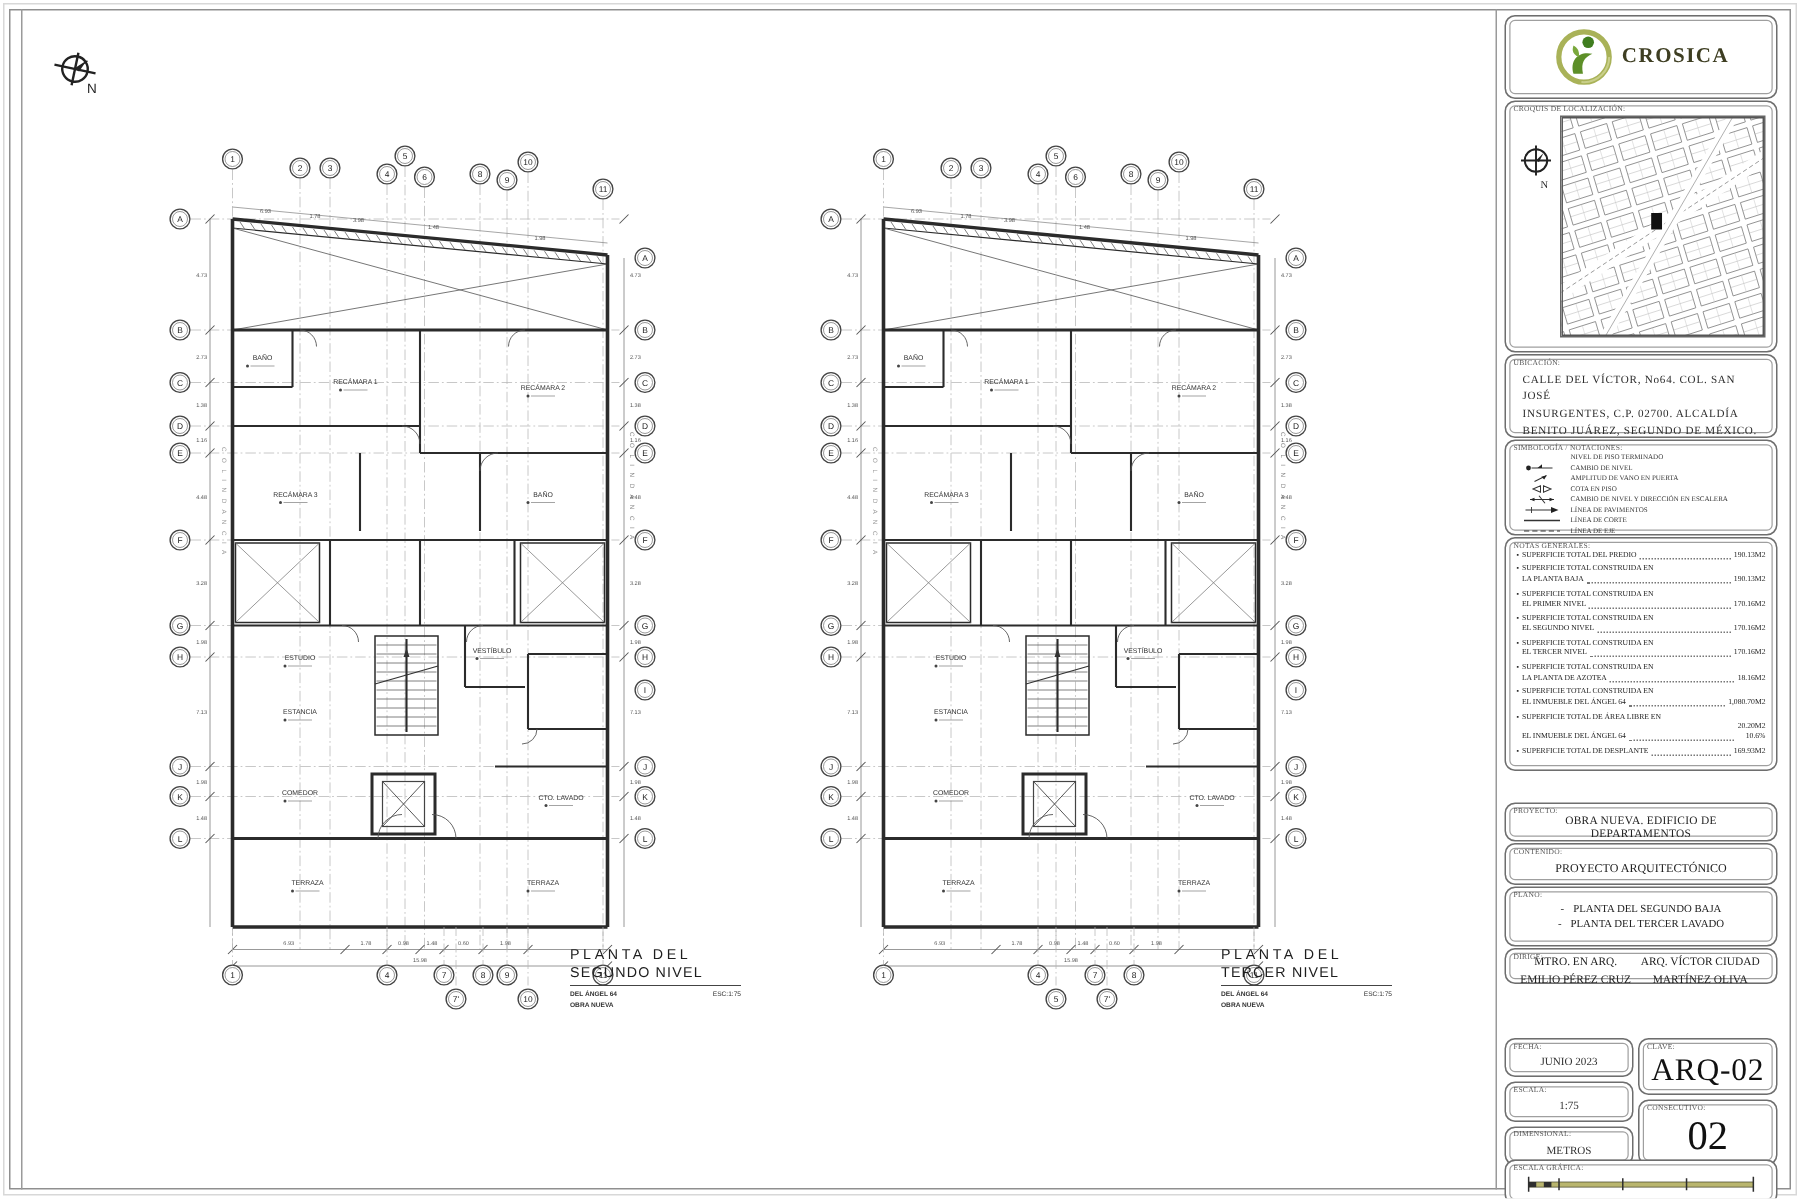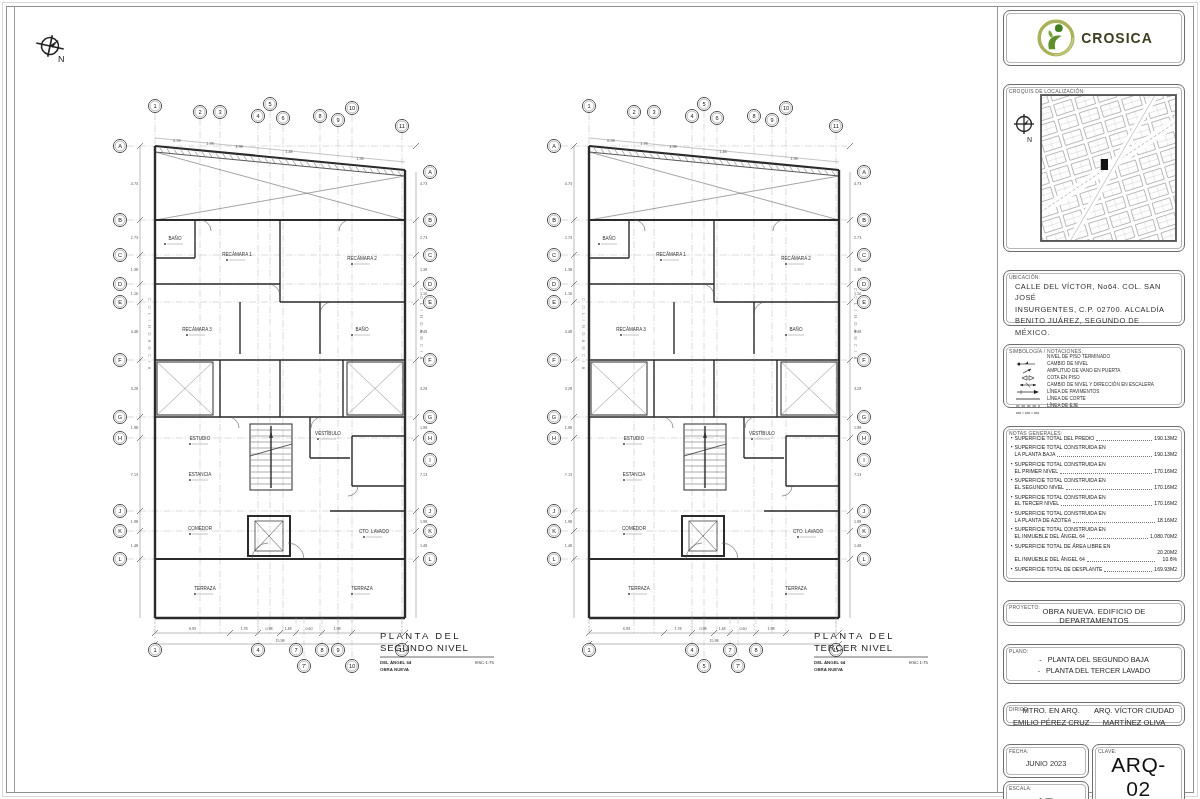--- a/index.html
+++ b/index.html
@@ -10,21 +10,21 @@
   .frame-left-inner{position:absolute;left:14px;top:6px;bottom:6px;width:0;border-left:1px solid #9a9a9a;}
   .frame-sep{position:absolute;left:997px;top:6px;bottom:6px;width:0;border-left:1px solid #9a9a9a;}
   .north{position:absolute;left:28px;top:26px;width:52px;height:52px;}
   .plan{position:absolute;width:400px;height:600px;}
   #plan-segundo{left:100px;top:88px;}
   #plan-tercer{left:534px;top:88px;}
   .plan svg{width:100%;height:100%;}
 
   
   .tb-col{position:absolute;left:1003px;top:10px;width:182px;height:779px;
-          display:flex;flex-direction:column;gap:18px;}
+          display:flex;flex-direction:column;gap:1px;font-family:Liberation Serif, serif;}
   .tb-box{position:relative;background:#fff;border:1px solid #6e6e6e;border-radius:7px;
           box-shadow:inset 0 0 0 2.2px #ffffff, inset 0 0 0 3px #9f9f9f;
           padding:8px 7px 3px 7px;box-sizing:border-box;flex:0 0 auto;}
   .tb-label{position:absolute;top:2.5px;left:5px;font-size:5px;color:#555;letter-spacing:.2px;}
   .tb-center{display:flex;align-items:center;justify-content:center;height:100%;text-align:center;}
 
   .logo-box{height:56px;display:flex;align-items:center;justify-content:center;gap:4px;padding:4px;}
   .logo-text{font-size:14px;font-weight:bold;color:#3e3e22;letter-spacing:1px;}
 
   .croquis-box{height:168px;}
@@ -42,29 +42,29 @@
 
   .notas-box{height:156px;}
   .ar-row{display:flex;align-items:flex-start;margin:0 0 2.6px 0;}
   .ar-bullet{font-size:4.5px;line-height:1.5;margin-right:2px;color:#222;}
   .ar-body{flex:1;font-size:5.1px;line-height:1.35;color:#222;}
   .ar-line1{white-space:nowrap;}
   .ar-lineF{display:flex;align-items:flex-end;}
   .ar-leader{flex:1;border-bottom:1px dotted #777;margin:0 2px 1px 2px;min-width:8px;}
   .ar-val{white-space:nowrap;text-align:right;}
 
-  .proy-box{height:26px;} .proy-val{font-size:7.6px;letter-spacing:.2px;color:#222;}
+  .proy-box{height:26px;margin-top:20px;} .proy-val{font-size:7.6px;letter-spacing:.2px;color:#222;}
   .cont-box{height:28px;} .cont-val{font-size:8px;color:#222;}
   .plano-box{height:40px;padding-top:7px;}
   .plano-item{display:flex;gap:6px;font-size:7.2px;color:#222;justify-content:center;margin:2.5px 0;}
   .plano-dash{color:#333;}
   .firma-box{height:24px;}
   .firma-lines{font-size:7.6px;line-height:1.5;color:#222;text-align:center;width:100%;}
 
-  .meta-grid{height:80px;flex:0 0 auto;display:grid;grid-template-columns:86px 1fr;gap:3px;}
+  .meta-grid{height:80px;flex:0 0 auto;display:grid;grid-template-columns:86px 1fr;gap:3px;margin-top:35px;}
   .meta-left{display:flex;flex-direction:column;gap:3px;}
   .meta-sm{height:24px;flex:1;}
   .meta-sm .tb-center{font-size:7.4px;}
   .meta-right{display:flex;flex-direction:column;gap:3px;}
   .clave-box{flex:0 0 36px;} .clave-val{font-size:21px;color:#111;letter-spacing:.5px;}
   .consec-box{flex:1;} .consec-val{font-size:27px;color:#111;}
 
   .escg-box{height:30px;}
 </style>
 </head>
@@ -1641,20 +1641,24 @@
             </div>
           </div>
         </div>
     </div>
 
     <div class="tb-box proy-box">
       <span class="tb-label">PROYECTO:</span>
       <div class="tb-center proy-val">OBRA NUEVA. EDIFICIO DE DEPARTAMENTOS</div>
     </div>
 
+    <div class="tb-box cont-box">
+      <span class="tb-label">CONTENIDO:</span>
+      <div class="tb-center cont-val">PROYECTO ARQUITECTÓNICO</div>
+    </div>
 
     <div class="tb-box plano-box">
       <span class="tb-label">PLANO:</span>
       <div class="plano-item">
           <span class="plano-dash">-</span>
         <span>PLANTA DEL SEGUNDO BAJA</span>
         </div>
       <div class="plano-item">
           <span class="plano-dash">-</span>
         <span>PLANTA DEL TERCER LAVADO</span>

